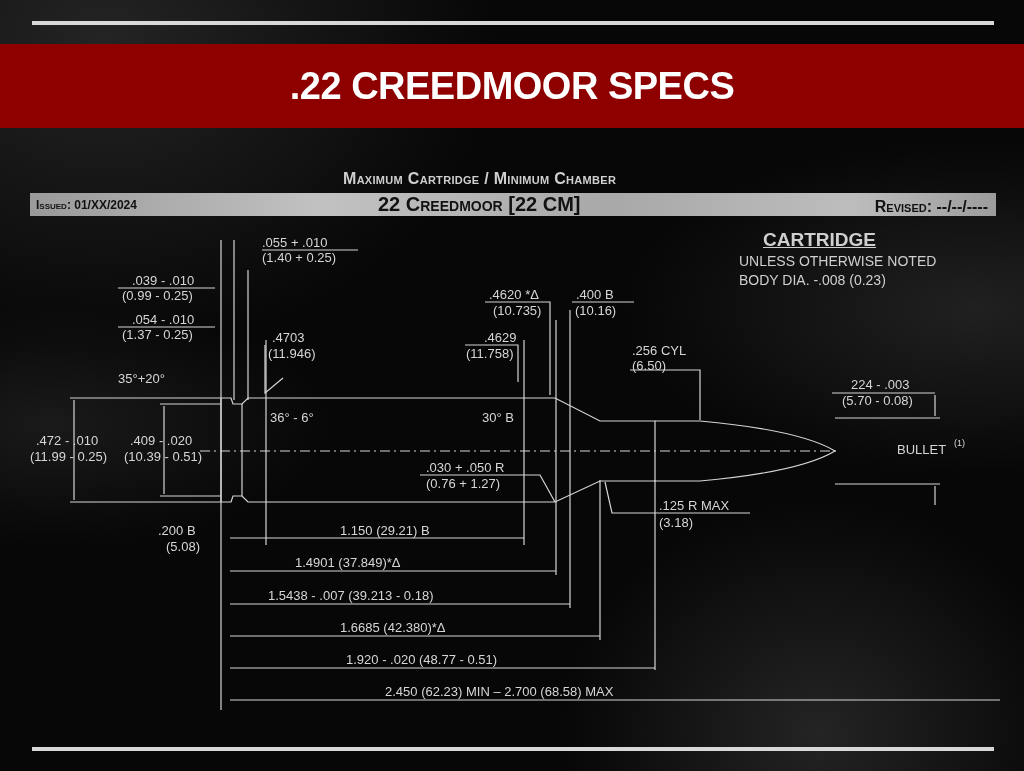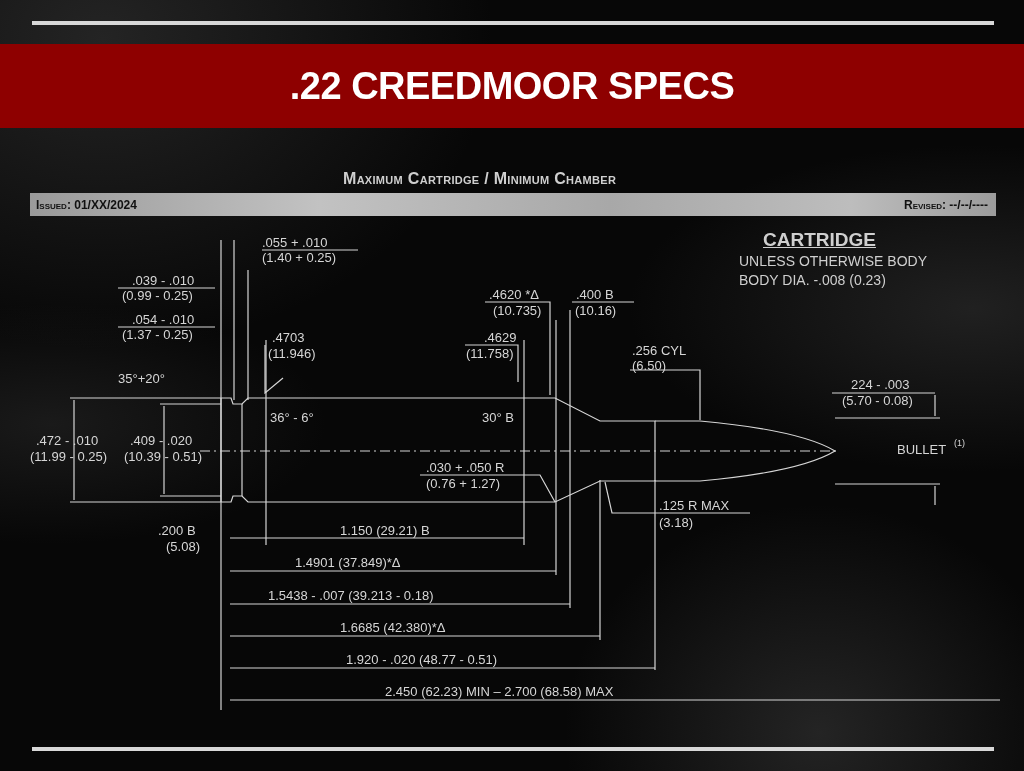--- a/index.html
+++ b/index.html
@@ -16,43 +16,44 @@
   .banner{position:absolute;left:0;top:44px;width:1024px;height:84px;background:#8e0000;
     display:flex;align-items:center;justify-content:center;}
   .banner h1{margin:0;color:#fff;font-size:38px;font-weight:bold;letter-spacing:-0.5px;
     font-family:"Liberation Sans",sans-serif;text-align:right;}
   .sheet-title{position:absolute;left:312px;top:170px;color:#cfcfcf;font-weight:bold;font-size:16px;letter-spacing:.3px;font-variant:small-caps;margin-left:31px;}
   .stripe{position:absolute;left:30px;top:193px;width:966px;height:23px;
     background:linear-gradient(90deg,#9a9a9a,#c2c2c2 30%,#a8a8a8 60%,#bdbdbd 85%,#9c9c9c);text-align:right;}
   .stripe span{position:absolute;color:#111;font-weight:bold;}
   .issued{left:6px;top:5px;font-size:12px;font-variant:small-caps;}
   .cal{left:348px;top:0px;font-size:20px;font-variant:small-caps;}
-  .revised{right:8px;top:5px;font-size:12px;font-variant:small-caps;}
+  .revised{right:8px;top:5px;font-size:16px;font-variant:small-caps;}
   .note-head{position:absolute;left:763px;top:229px;color:#cfcfcf;font-size:19px;font-weight:bold;text-decoration:underline;}
   .note{position:absolute;left:739px;color:#cfcfcf;font-size:14px;}
   svg.draw{position:absolute;left:0;top:0;}
   .dim{font-family:"Liberation Sans",sans-serif;font-size:13px;fill:#d6d6d6;}
 </style>
 </head>
 <body>
 
 <div class="grunge"></div>
 <div class="hr" style="top:21px"></div>
 <div class="banner">
   <h1>.22 CREEDMOOR SPECS</h1>
 </div>
 
 <div class="sheet-title">Maximum Cartridge / Minimum Chamber</div>
 <div class="stripe">
   <span class="issued">Issued: 01/XX/2024</span>
+  <span class="cal">22 Creedmoor [22 CM]</span>
   <span class="revised">Revised: --/--/----</span>
 </div>
 
 <div class="note-head">CARTRIDGE</div>
-<div class="note" style="top:253px">UNLESS OTHERWISE BODY</div>
+<div class="note" style="top:253px">UNLESS OTHERWISE NOTED</div>
 <div class="note" style="top:272px">BODY DIA. -.008 (0.23)</div>
 
 <svg class="draw" width="1024" height="771">
   <g stroke="#d6d6d6" stroke-width="1.2" fill="none">
 
     <polyline points="221,398 221,502"></polyline>
     <polyline points="221,398 231,398 233,404 242,404 248,398 555,398 600,421 655,421 655,481 600,481 555,502 248,502 242,496 233,496 231,502 221,502"></polyline>
     <line x1="242" y1="404" x2="242" y2="496"></line>
 
     <path d="M655,421 L700,421 Q800,430 835,451 Q800,472 700,481 L655,481"></path>

